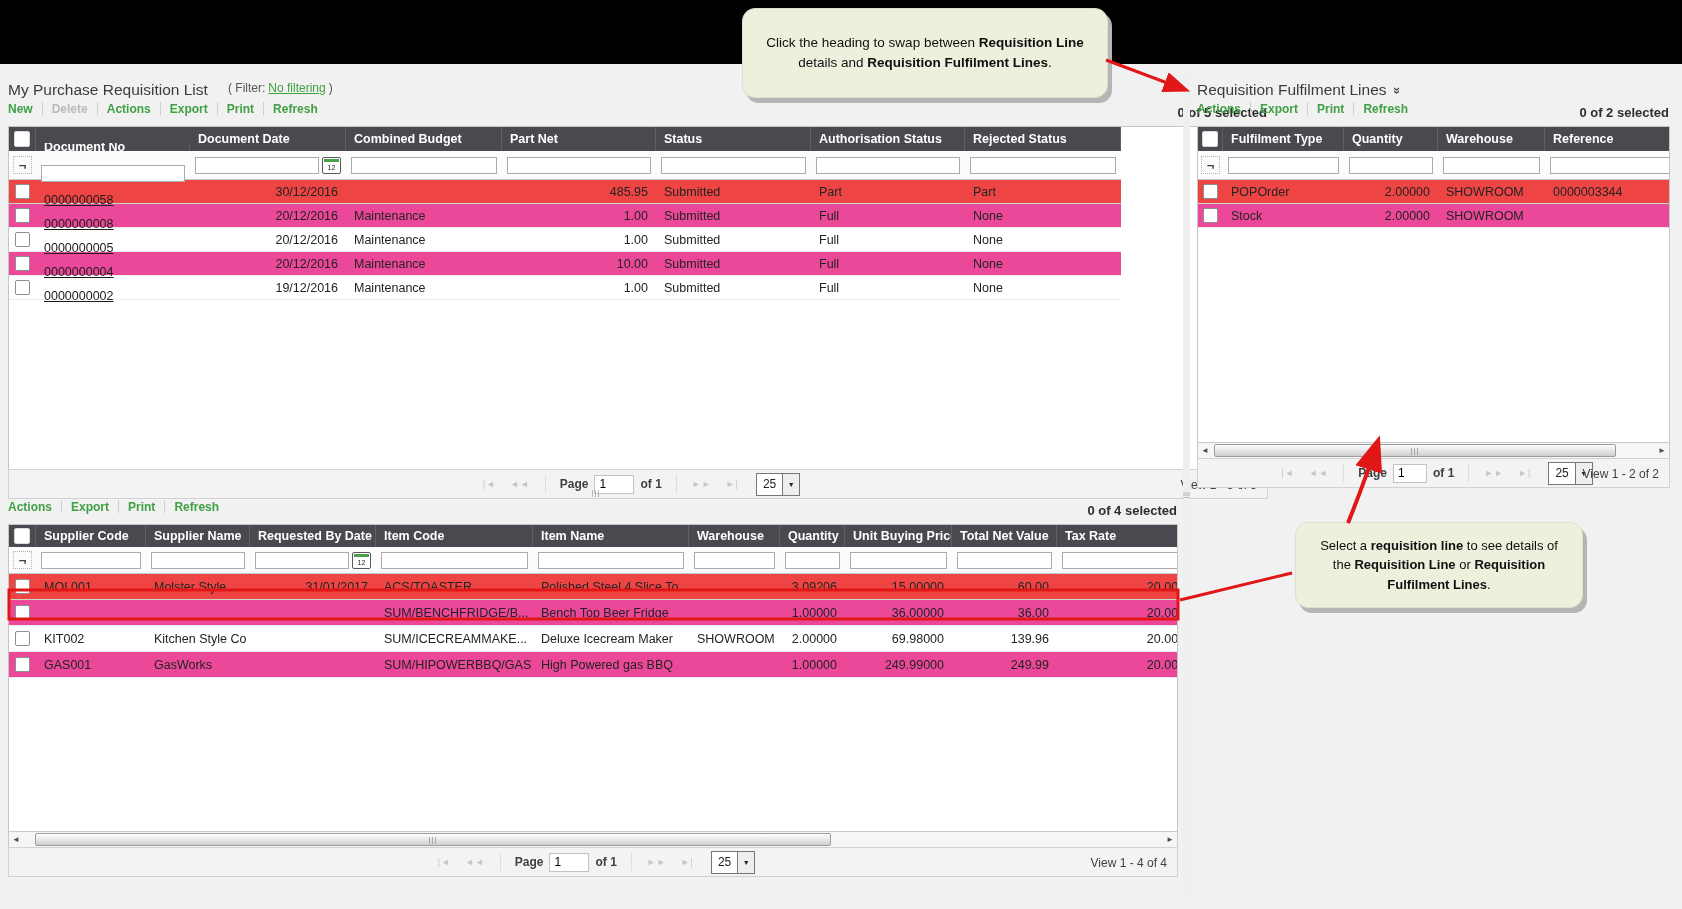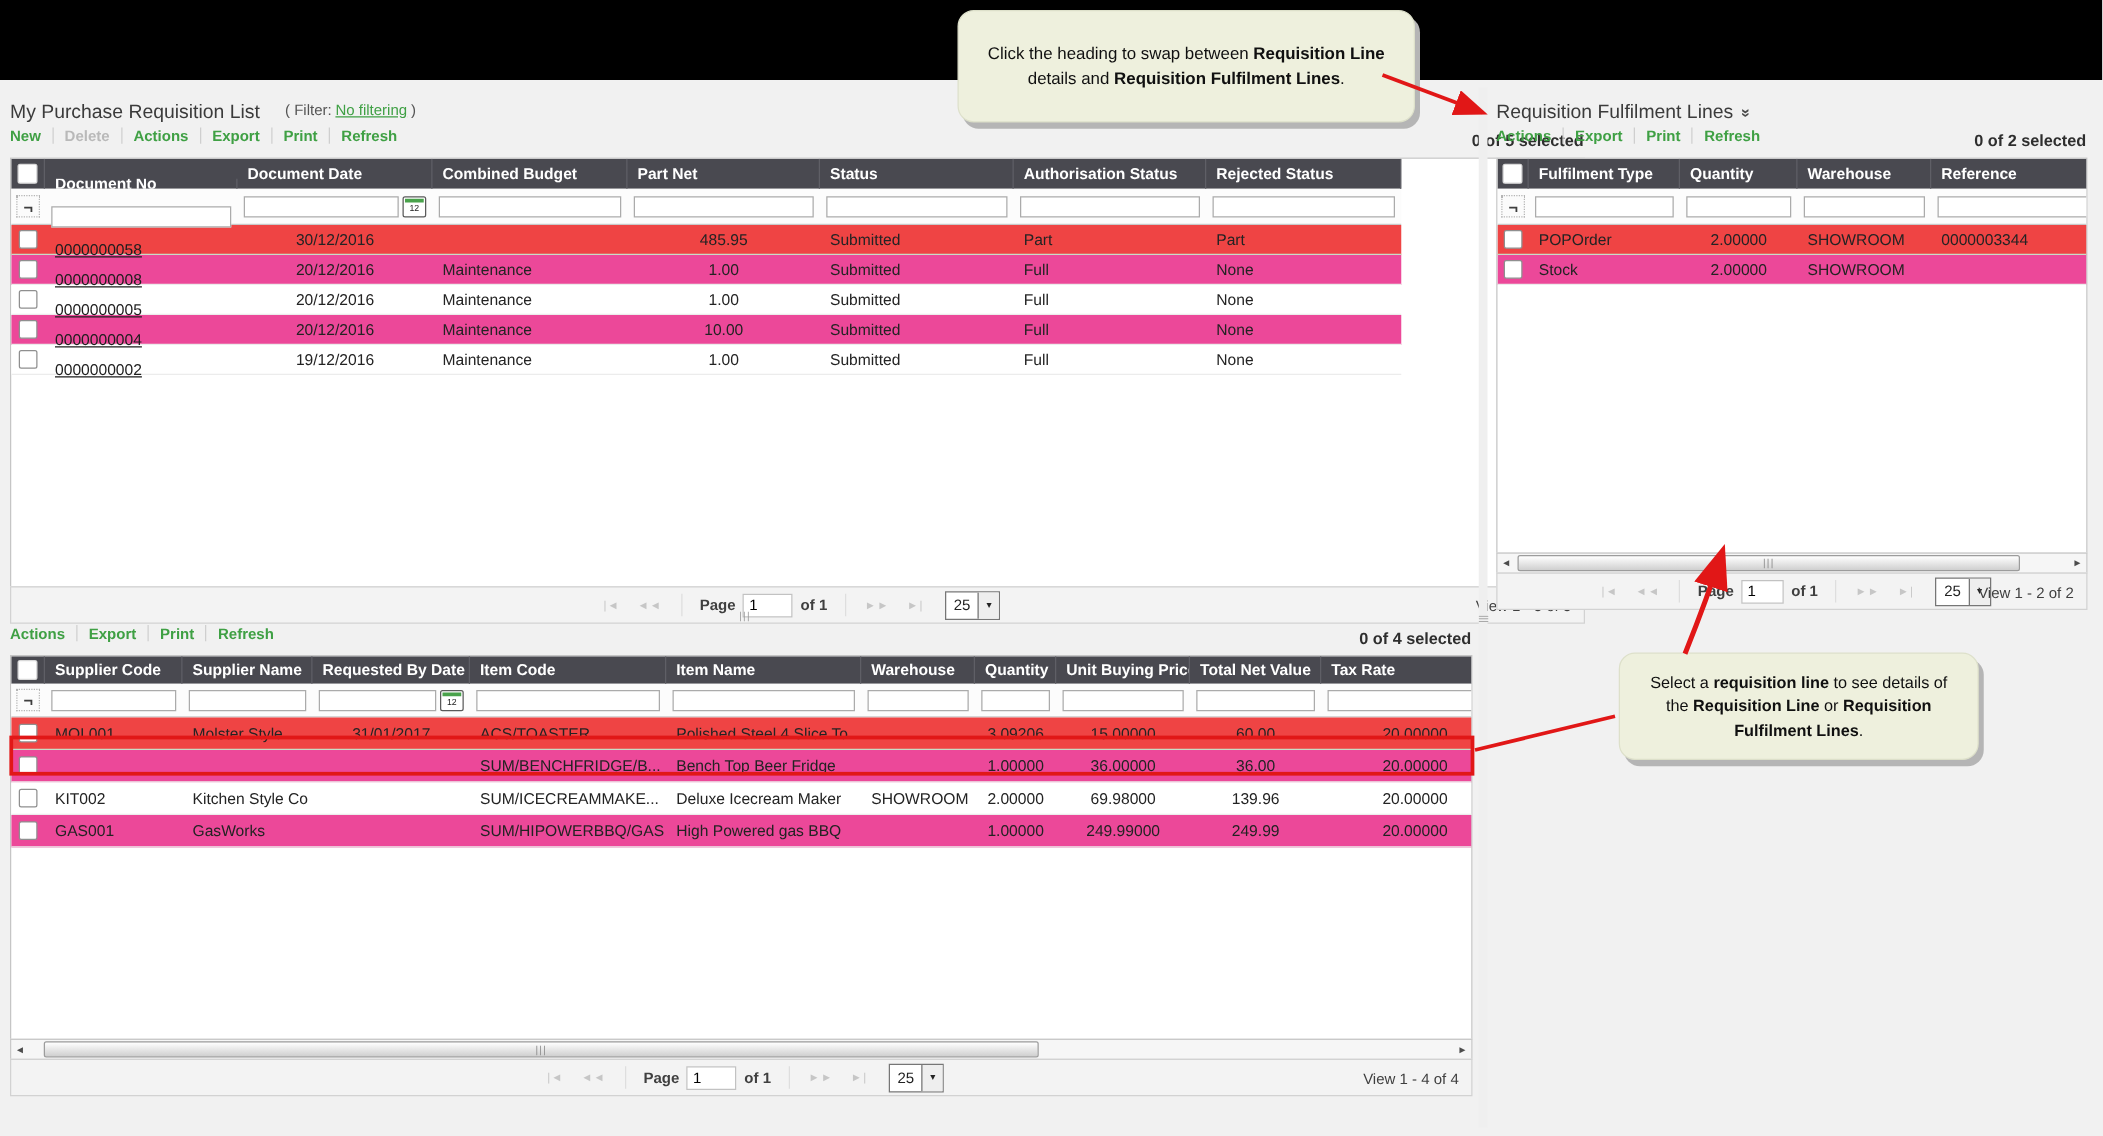--- a/index.html
+++ b/index.html
@@ -31,21 +31,21 @@
   .fc{box-sizing:border-box;flex-shrink:0;display:flex;align-items:center;padding:0 5px;gap:3px;}
   .fin{width:100%;height:17px;border:1px solid #ababab;box-sizing:border-box;padding:0 3px;font-size:12px;font-family:"Liberation Sans",sans-serif;background:#fff;}
   .clearcell{justify-content:center;padding:0;}
   .clearbtn{width:17px;height:16px;border:1px dotted #b5b5b5;display:flex;align-items:center;justify-content:center;font-size:13px;font-weight:bold;color:#3e3e3e;cursor:pointer;background:#fbfbfb;}
   .cal{position:relative;width:17px;height:15px;flex-shrink:0;border:1px solid #5a5a5a;border-radius:2px;background:#fff;font-size:7px;color:#222;text-align:center;line-height:19px;cursor:pointer;}
   .cal::before{content:"";position:absolute;left:1px;right:1px;top:1px;height:3px;background:#49a24b;}
   .row{display:flex;align-items:center;font-size:12.5px;color:#232323;background:#fff;border-bottom:1px solid #ececec;cursor:pointer;}
   .row.alt{background:#ec4899;}
   .row.sel{background:#ef4444;border-bottom-color:#c7dcc6;}
   .cell{box-sizing:border-box;flex-shrink:0;padding:0 8px;white-space:nowrap;overflow:hidden;}
-  .num{text-align:center;}
+  .num{text-align:right;}
   .ckc{box-sizing:border-box;flex-shrink:0;display:flex;align-items:center;justify-content:center;}
   .ck{width:13px;height:13px;background:#fff;border:1px solid #8f8f8f;border-radius:2px;}
   .doclink{color:#1d1d1d;text-decoration:underline;cursor:pointer;}
 
   
   .g1 .frow{height:28px;} .g1 .row{height:23px;} .g1 .ghead{width:1112px;} .g1 .frow{width:1112px;} .g1 .row{width:1112px;}
   .g2 .frow{height:28px;} .g2 .row{height:23px;} .g2 .ghead,.g2 .frow,.g2 .row{width:497px;}
   .g3 .ghead{height:22px;} .g3 .frow{height:26px;} .g3 .row{height:25px;} .g3 .ghead,.g3 .frow,.g3 .row{width:1198px;}
 
   
@@ -468,21 +468,21 @@
       </span>
       <span class="viewlab">View 1 - 4 of 4</span>
     </div>
   </div>
 
   <div class="vsplit">
     <span class="vgrip">|||</span>
   </div>
   <div class="hgrip">|||</div>
 
-  <div class="callout" style="left:742px;top:8px;width:366px;height:90px;margin-left:24px;">
+  <div class="callout" style="left:742px;top:8px;width:366px;height:90px;">
     <span><span>Click the heading to swap between </span><b>Requisition Line</b><span> details and </span><b>Requisition Fulfilment Lines</b><span>.</span></span>
   </div>
   <div class="callout" style="left:1295px;top:522px;width:288px;height:86px;font-size:13px;">
     <span><span>Select a </span><b>requisition line</b><span> to see details of the </span><b>Requisition Line</b><span> or </span><b>Requisition Fulfilment Lines</b><span>.</span></span>
   </div>
 
   <svg class="overlay" viewBox="0 0 1682 909" xmlns="http://www.w3.org/2000/svg">
     <defs>
       <marker id="arr" markerWidth="10" markerHeight="9" refX="7.5" refY="3.5" orient="auto">
         <path d="M0,0 L9,3.5 L0,7 z" fill="#e11717"></path>

